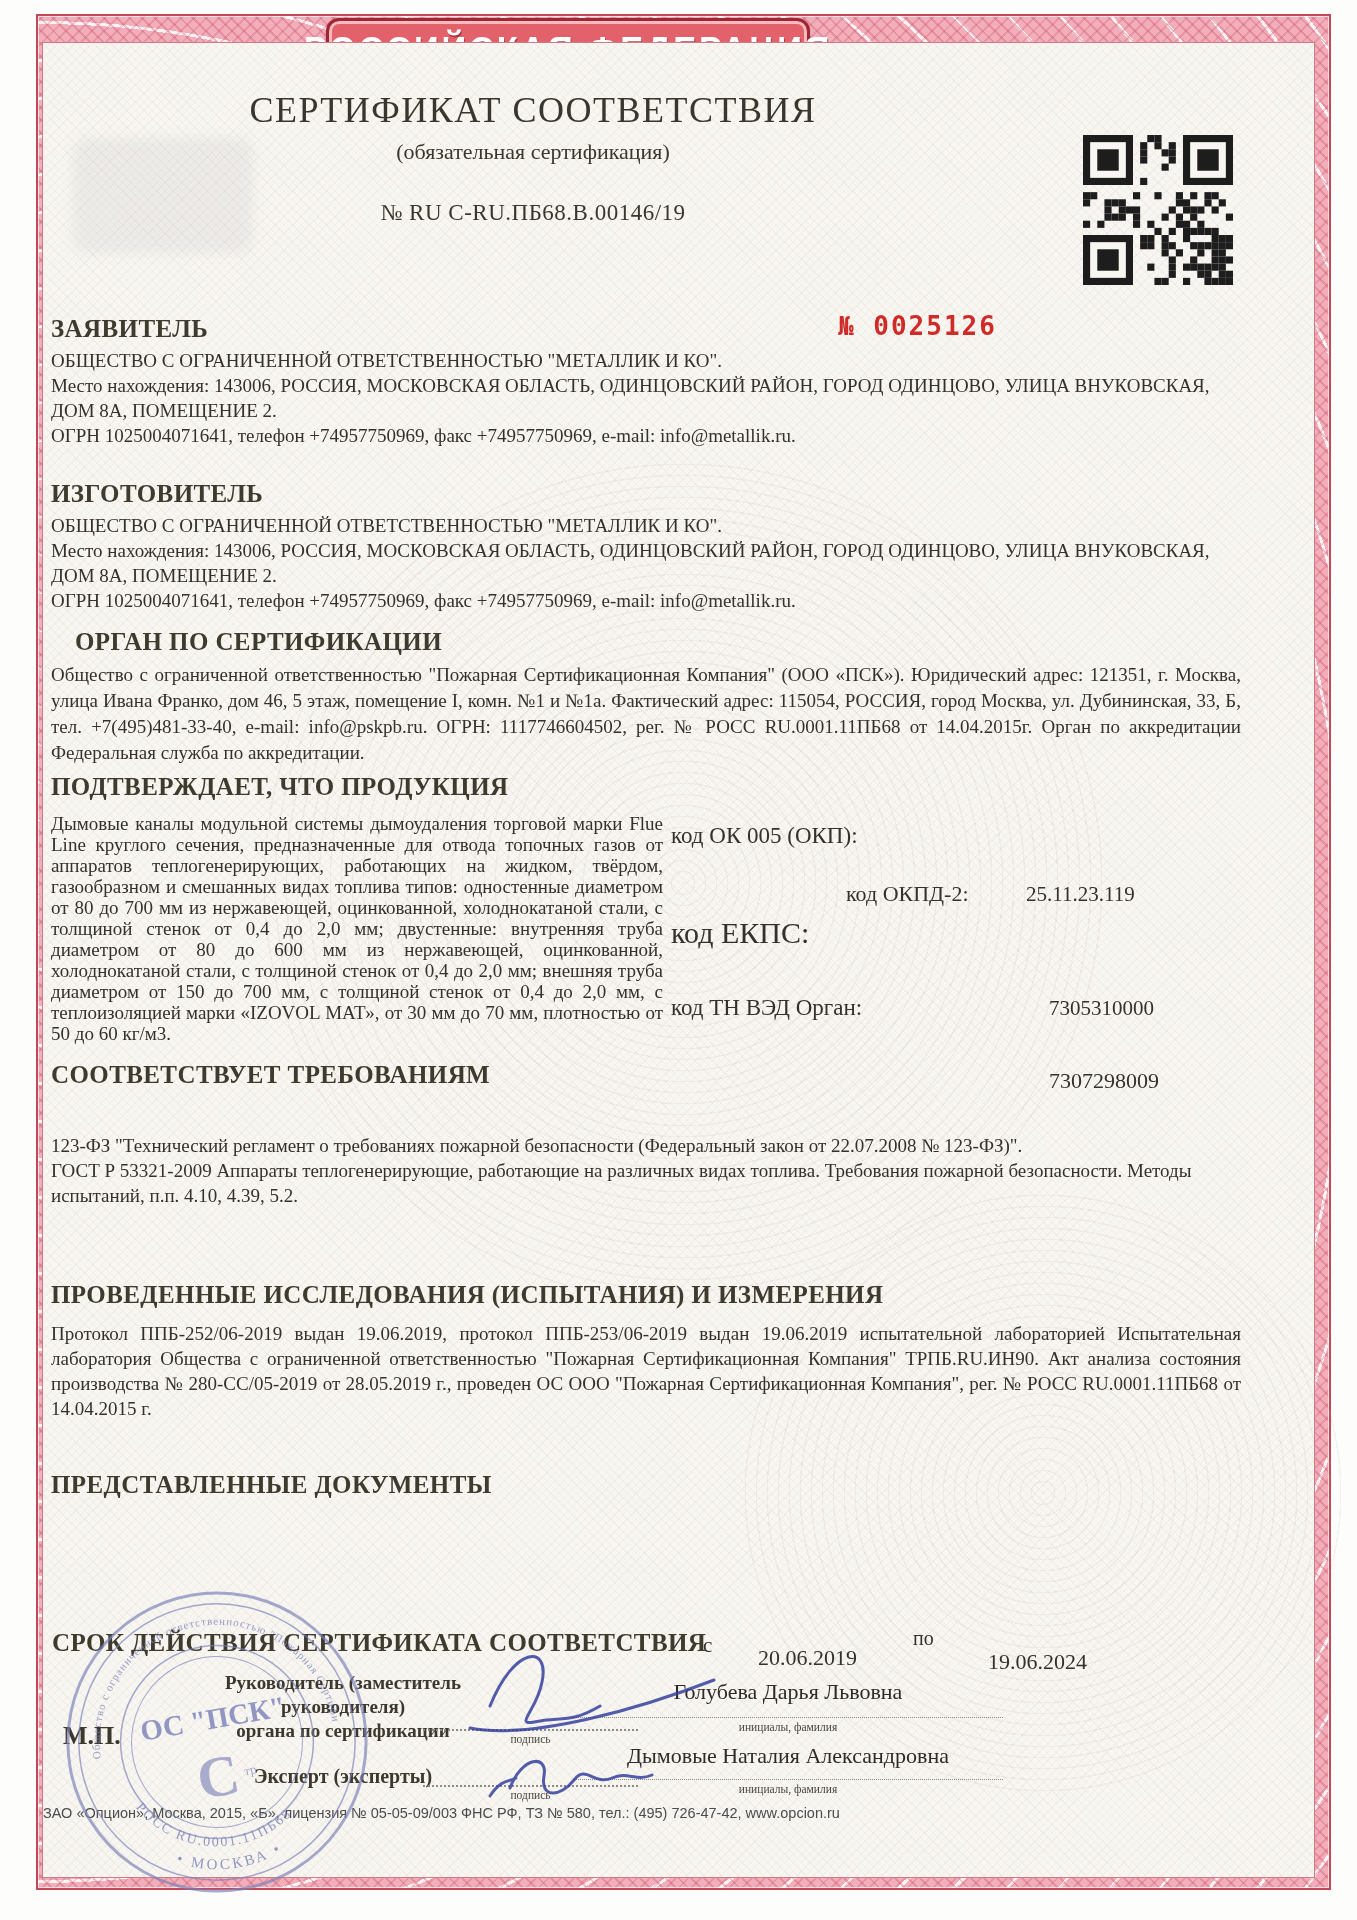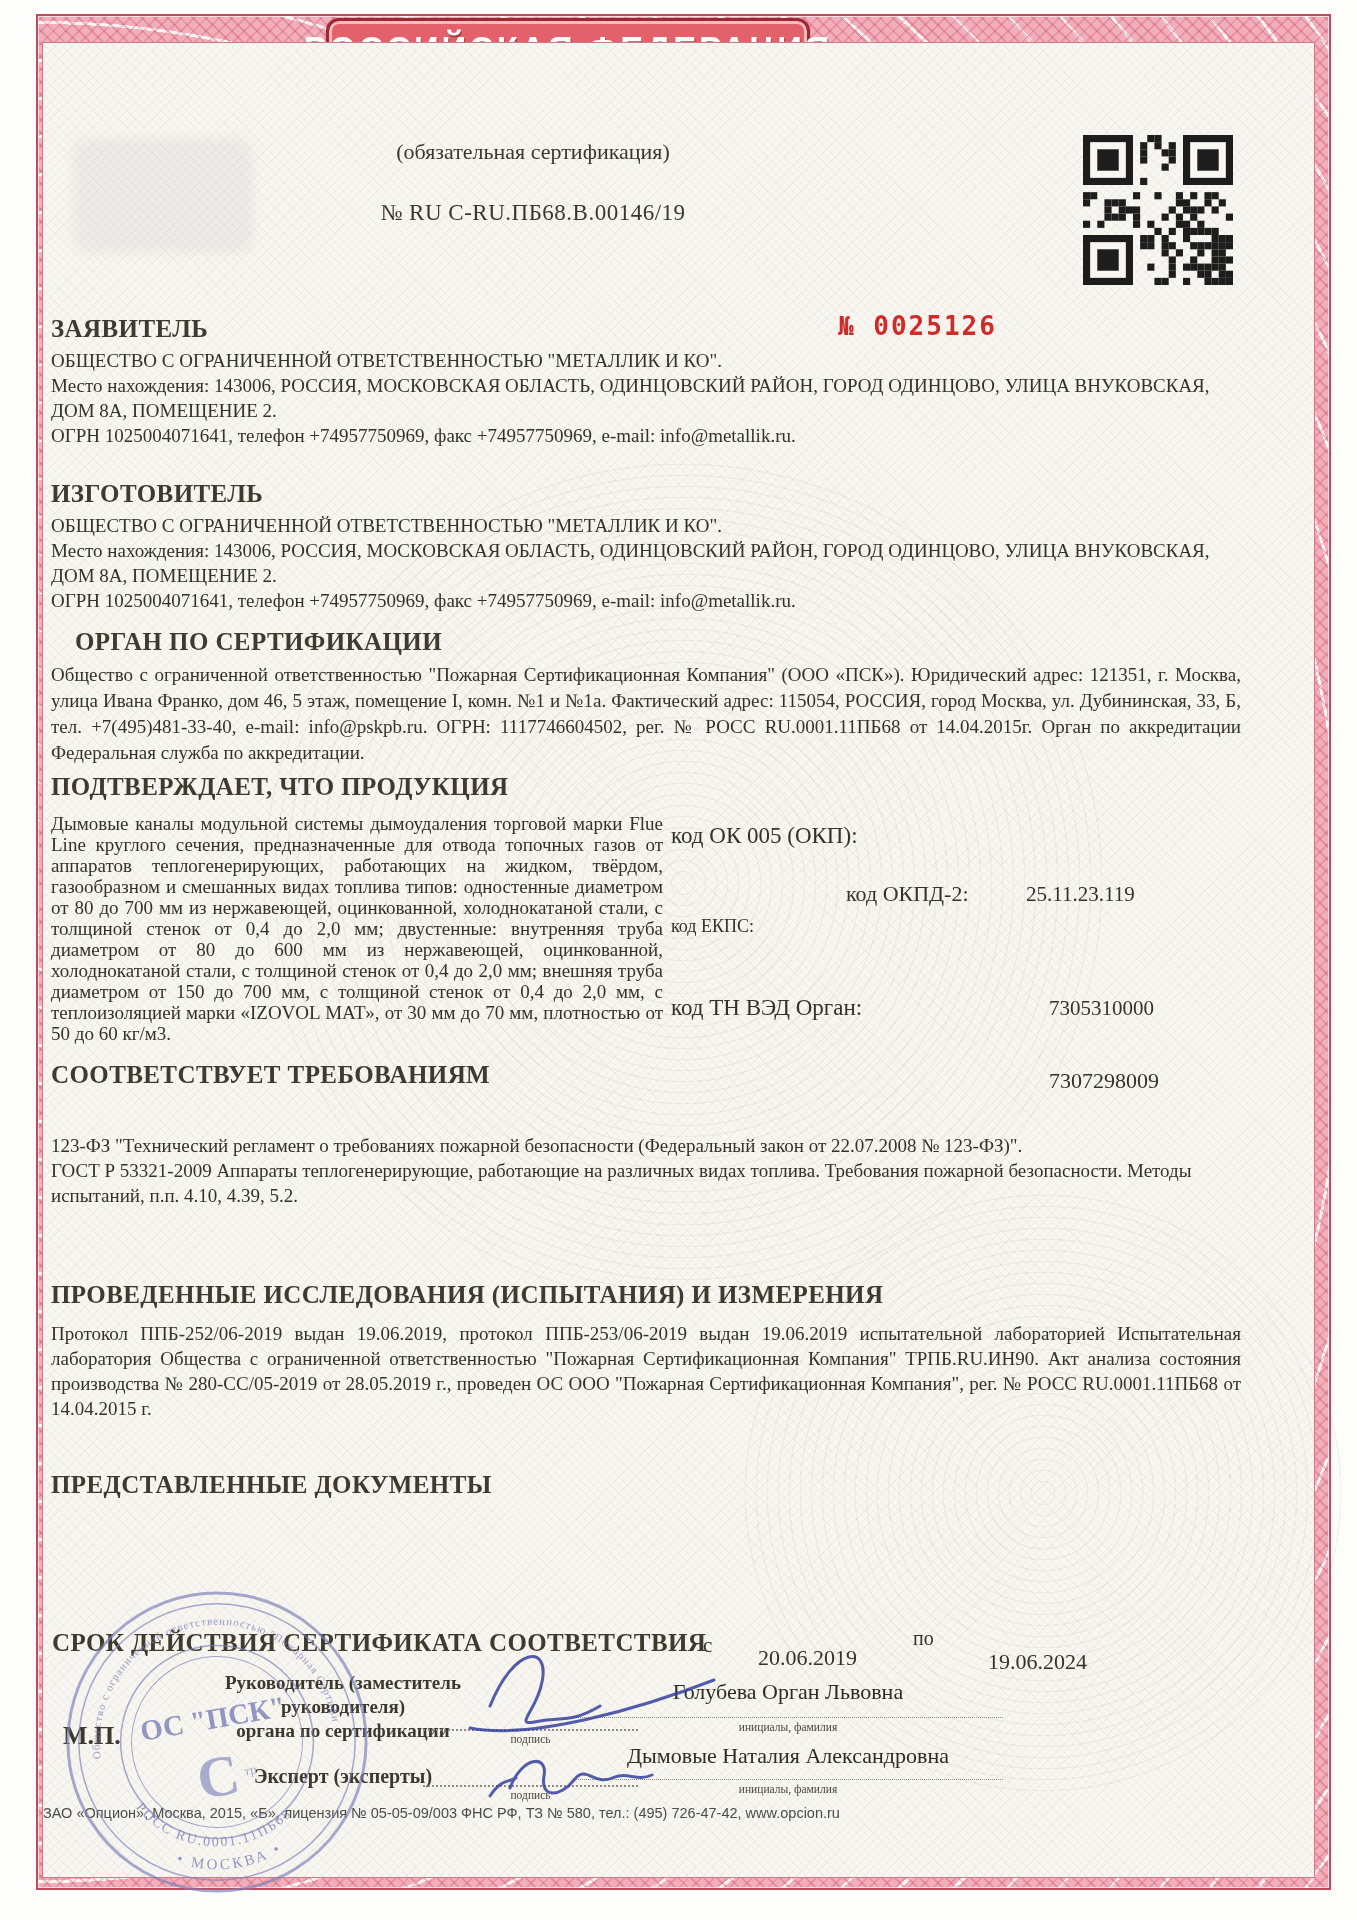--- a/index.html
+++ b/index.html
@@ -53,20 +53,21 @@
   <div class="banner">
     <span>РОССИЙСКАЯ ФЕДЕРАЦИЯ</span>
   </div>
 
   <div class="paper">
 
     <div class="wm" style="left:220px;top:420px;width:840px;height:840px;"></div>
     <div class="wm" style="left:700px;top:1150px;width:600px;height:600px;"></div>
     <div class="blob" style="left:30px;top:95px;width:180px;height:115px;"></div>
 
+    <div class="center-col" style="top:46px;font-size:36px;letter-spacing:1.5px;">СЕРТИФИКАТ СООТВЕТСТВИЯ</div>
     <div class="center-col" style="top:96px;font-size:22px;">(обязательная сертификация)</div>
     <div class="center-col" style="top:157px;font-size:23px;letter-spacing:.5px;">№  RU С-RU.ПБ68.В.00146/19</div>
 
     <svg class="qr" viewBox="0 0 147 147">
       <g fill="#1d1d1d">
         <rect x="0" y="0" width="49" height="49"></rect>
           <rect x="98" y="0" width="49" height="49"></rect>
           <rect x="0" y="98" width="49" height="49"></rect>
       </g>
       <g fill="#f8f6f1">
@@ -207,21 +208,21 @@
 
     <div class="h-sec" style="left:8px;top:585px;margin-left:24px;">ОРГАН ПО СЕРТИФИКАЦИИ</div>
     <div class="t-body just" style="left:8px;top:619px;width:1190px;line-height:26px;">Общество с ограниченной ответственностью "Пожарная Сертификационная Компания" (ООО «ПСК»). Юридический адрес: 121351, г. Москва, улица Ивана Франко, дом 46, 5 этаж, помещение I, комн. №1 и №1а. Фактический адрес: 115054, РОССИЯ, город Москва, ул. Дубининская, 33, Б, тел. +7(495)481-33-40, e-mail: info@pskpb.ru. ОГРН: 1117746604502, рег. № РОСС RU.0001.11ПБ68 от 14.04.2015г. Орган по аккредитации Федеральная служба по аккредитации.</div>
 
     <div class="h-sec" style="left:8px;top:730px;">ПОДТВЕРЖДАЕТ, ЧТО ПРОДУКЦИЯ</div>
     <div class="t-body just" style="left:8px;top:770px;width:612px;line-height:21px;">Дымовые каналы модульной системы дымоудаления торговой марки Flue Line круглого сечения, предназначенные для отвода топочных газов от аппаратов теплогенерирующих, работающих на жидком, твёрдом, газообразном и смешанных видах топлива типов: одностенные диаметром от 80 до 700 мм из нержавеющей, оцинкованной, холоднокатаной стали, с толщиной стенок от 0,4 до 2,0 мм; двустенные: внутренняя труба диаметром от 80 до 600 мм из нержавеющей, оцинкованной, холоднокатаной стали, с толщиной стенок от 0,4 до 2,0 мм; внешняя труба диаметром от 150 до 700 мм, с толщиной стенок от 0,4 до 2,0 мм, с теплоизоляцией марки «IZOVOL МАТ», от 30 мм до 70 мм, плотностью от 50 до 60 кг/м3.</div>
     <div class="codes abs" style="left:628px;top:770px;width:575px;height:250px;">
       <span style="left:0;top:10px;font-size:23px;">код ОК 005 (ОКП):</span>
       <span style="left:175px;top:68px;font-size:22px;">код ОКПД-2:</span>
       <span style="left:355px;top:69px;font-size:21px;">25.11.23.119</span>
-      <span style="left:0;top:103px;font-size:18px;">код ЕКПС:</span>
+      <span style="left:0;top:103px;font-size:30px;">код ЕКПС:</span>
       <span style="left:0;top:182px;font-size:23px;">код ТН ВЭД Орган:</span>
       <span style="left:378px;top:183px;font-size:21px;">7305310000</span>
       <span style="left:378px;top:212px;font-size:22px;margin-top:43px;">7307298009</span>
     </div>
 
     <div class="h-sec" style="left:8px;top:1018px;">СООТВЕТСТВУЕТ ТРЕБОВАНИЯМ</div>
     <div class="t-body" style="left:8px;top:1090px;width:1190px;">
       <div>123-ФЗ "Технический регламент о требованиях пожарной безопасности (Федеральный закон от 22.07.2008 № 123-ФЗ)".</div>
       <div>ГОСТ Р 53321-2009 Аппараты теплогенерирующие, работающие на различных видах топлива. Требования пожарной безопасности. Методы испытаний, п.п. 4.10, 4.39, 5.2.</div>
     </div>
@@ -239,21 +240,21 @@
 
     <div class="abs" style="left:120px;top:1628px;width:360px;text-align:center;font-size:19px;line-height:24px;font-weight:bold;color:#3c382e;">
       <div>Руководитель (заместитель руководителя)</div>
       <div>органа по сертификации</div>
     </div>
     <div class="abs" style="left:20px;top:1678px;font-size:26px;font-weight:bold;color:#3c382e;">М.П.</div>
     <div class="abs" style="left:120px;top:1722px;width:360px;text-align:center;font-size:20px;font-weight:bold;color:#3c382e;">Эксперт (эксперты)</div>
 
     <div class="abs dot" style="left:380px;top:1630px;width:215px;height:56px;"></div>
     <div class="abs cap" style="left:380px;top:1690px;width:215px;">подпись</div>
-    <div class="abs" style="left:545px;top:1636px;width:400px;text-align:center;font-size:22px;color:#2e2b26;">Голубева Орган Львовна</div>
+    <div class="abs" style="left:545px;top:1636px;width:400px;text-align:center;font-size:22px;color:#2e2b26;">Голубева Дарья Львовна</div>
     <div class="abs dot" style="left:530px;top:1660px;width:430px;height:14px;border-bottom-width:1.5px;"></div>
     <div class="abs cap" style="left:530px;top:1678px;width:430px;">инициалы, фамилия</div>
 
     <div class="abs dot" style="left:380px;top:1690px;width:215px;height:52px;"></div>
     <div class="abs cap" style="left:380px;top:1746px;width:215px;">подпись</div>
     <div class="abs" style="left:530px;top:1700px;width:430px;text-align:center;font-size:22px;color:#2e2b26;">Дымовые Наталия Александровна</div>
     <div class="abs dot" style="left:530px;top:1724px;width:430px;height:12px;border-bottom-width:1.5px;"></div>
     <div class="abs cap" style="left:530px;top:1740px;width:430px;">инициалы, фамилия</div>
 
     <div class="footer">ЗАО «Опцион», Москва,  2015, «Б», лицензия № 05-05-09/003 ФНС РФ, ТЗ № 580, тел.: (495) 726-47-42, www.opcion.ru</div>

